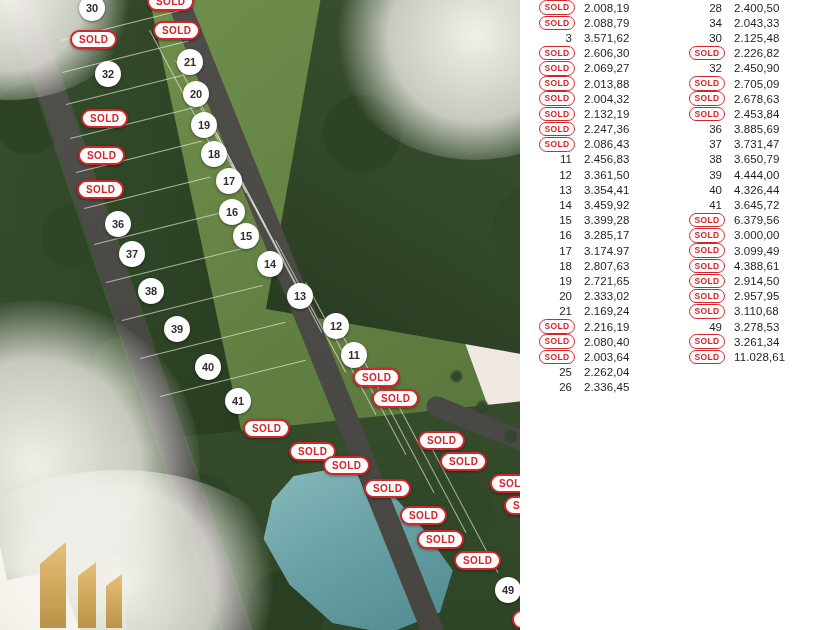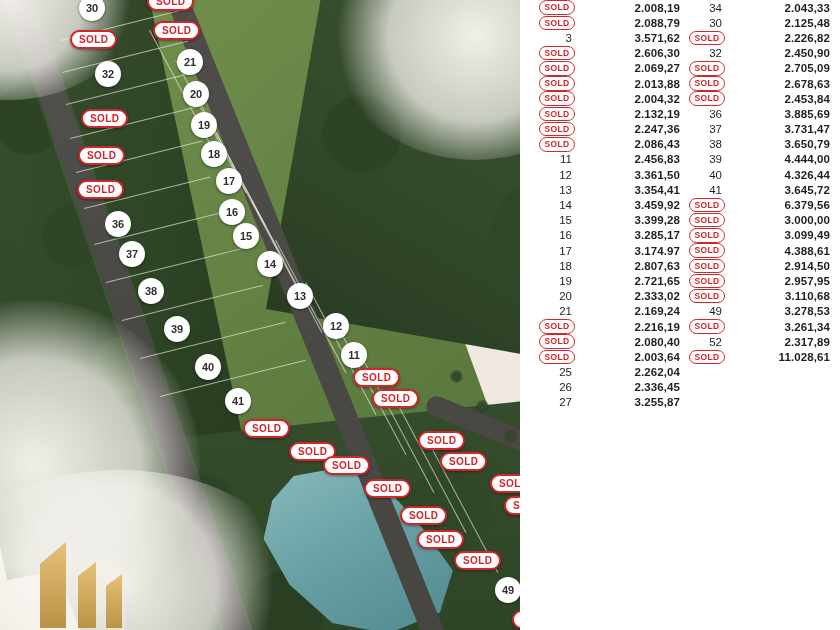--- a/index.html
+++ b/index.html
@@ -238,23 +238,22 @@
     color: #1f1f1f;
   }
   .tlot {
     width: 54px;
     text-align: right;
     padding-right: 12px;
     box-sizing: border-box;
   }
   .tarea {
     flex: 1;
-    text-align: right;
+    text-align: left;
     letter-spacing: 0.1px;
-    font-weight: bold;
   }
   .tlot.sold-cell {
     text-align: center;
     padding-right: 0;
   }
   .sold-tag {
     display: inline-block;
     border: 1.4px solid #d4252a;
     color: #d4252a;
     border-radius: 9px;
@@ -473,27 +472,27 @@
             <div class="tarea">2.003,64</div>
           </div>
           <div class="trow">
             <div class="tlot">25</div>
             <div class="tarea">2.262,04</div>
           </div>
           <div class="trow">
             <div class="tlot">26</div>
             <div class="tarea">2.336,45</div>
           </div>
-          <div class="trow">
-            <div class="tlot">27</div>
-            <div class="tarea">3.255,87</div>
-          </div>
         </div>
         <div class="tcol">
           <div class="trow">
+            <div class="tlot">28</div>
+            <div class="tarea">2.400,50</div>
+          </div>
+          <div class="trow">
             <div class="tlot">34</div>
             <div class="tarea">2.043,33</div>
           </div>
           <div class="trow">
             <div class="tlot">30</div>
             <div class="tarea">2.125,48</div>
           </div>
           <div class="trow">
             <div class="tlot sold-cell"><span class="sold-tag">SOLD</span></div>
             <div class="tarea">2.226,82</div>
@@ -566,24 +565,20 @@
             <div class="tlot sold-cell"><span class="sold-tag">SOLD</span></div>
             <div class="tarea">3.110,68</div>
           </div>
           <div class="trow">
             <div class="tlot">49</div>
             <div class="tarea">3.278,53</div>
           </div>
           <div class="trow">
             <div class="tlot sold-cell"><span class="sold-tag">SOLD</span></div>
             <div class="tarea">3.261,34</div>
-          </div>
-          <div class="trow">
-            <div class="tlot">52</div>
-            <div class="tarea">2.317,89</div>
           </div>
           <div class="trow">
             <div class="tlot sold-cell"><span class="sold-tag">SOLD</span></div>
             <div class="tarea">11.028,61</div>
           </div>
         </div>
       </div>
   </div>
 
 </div>

